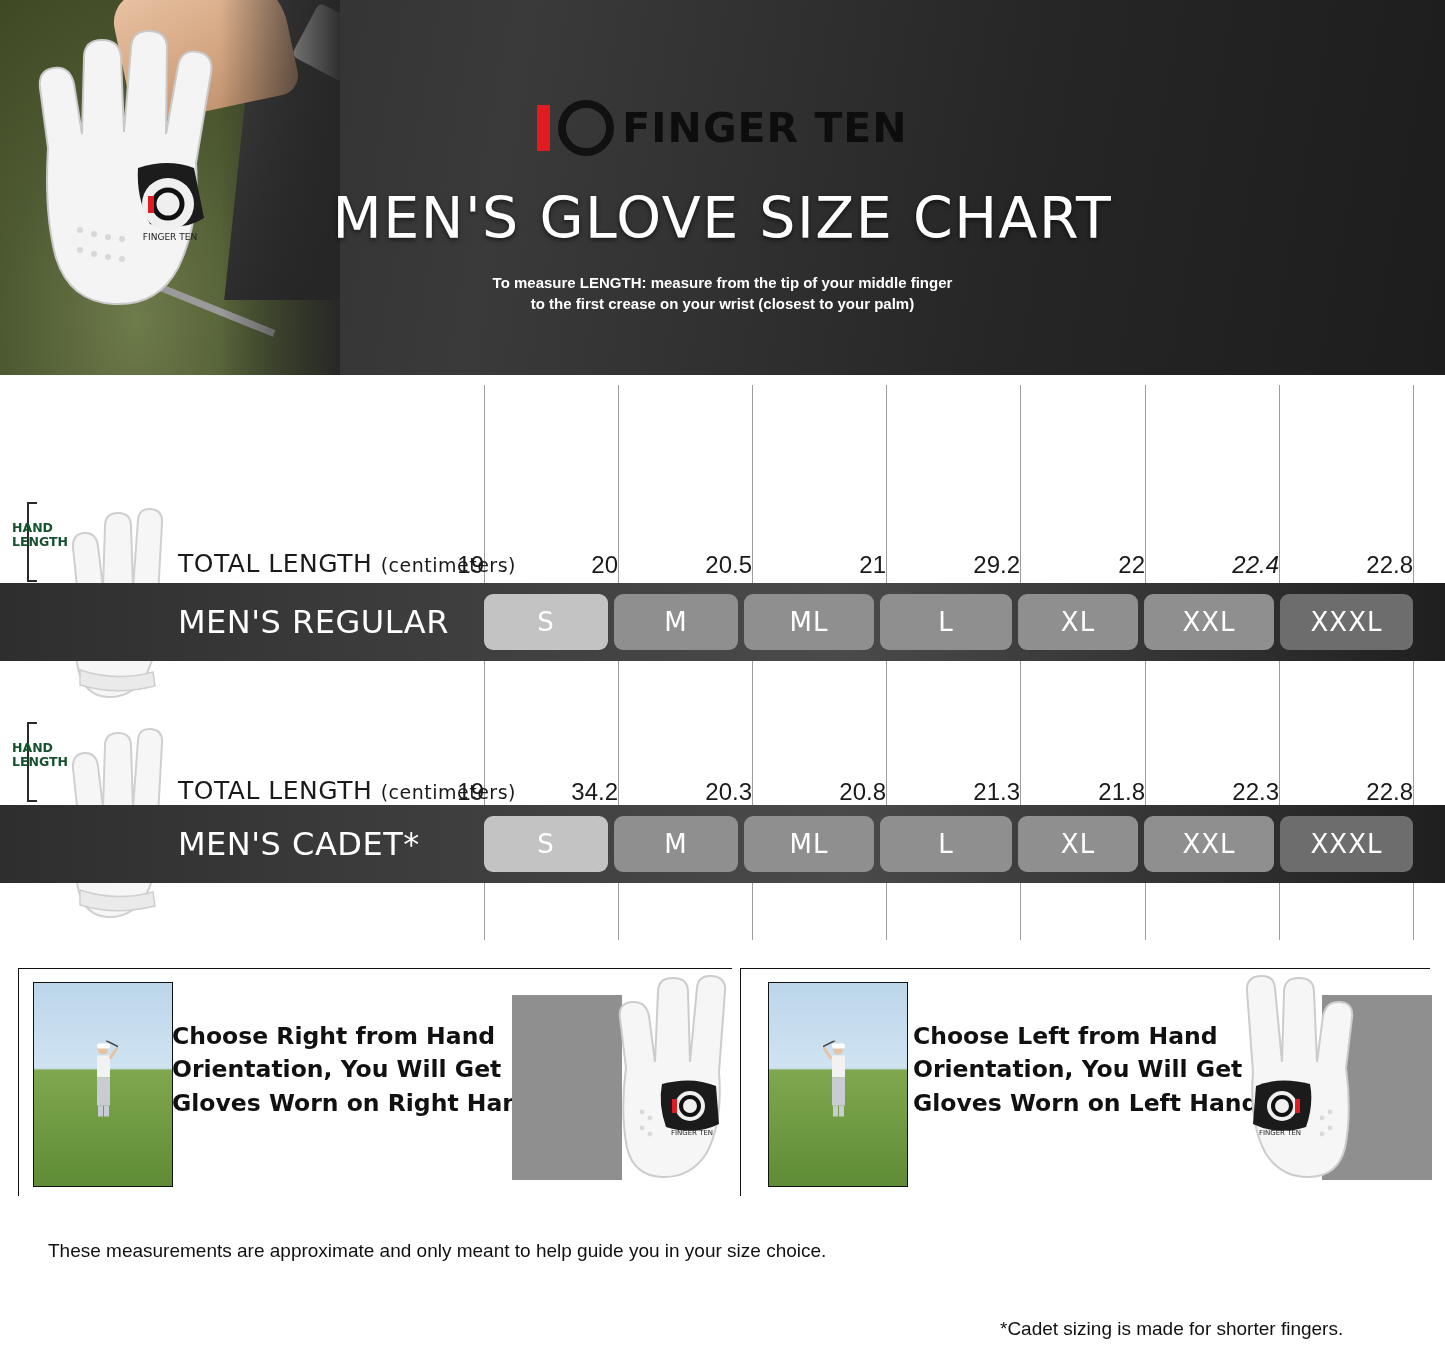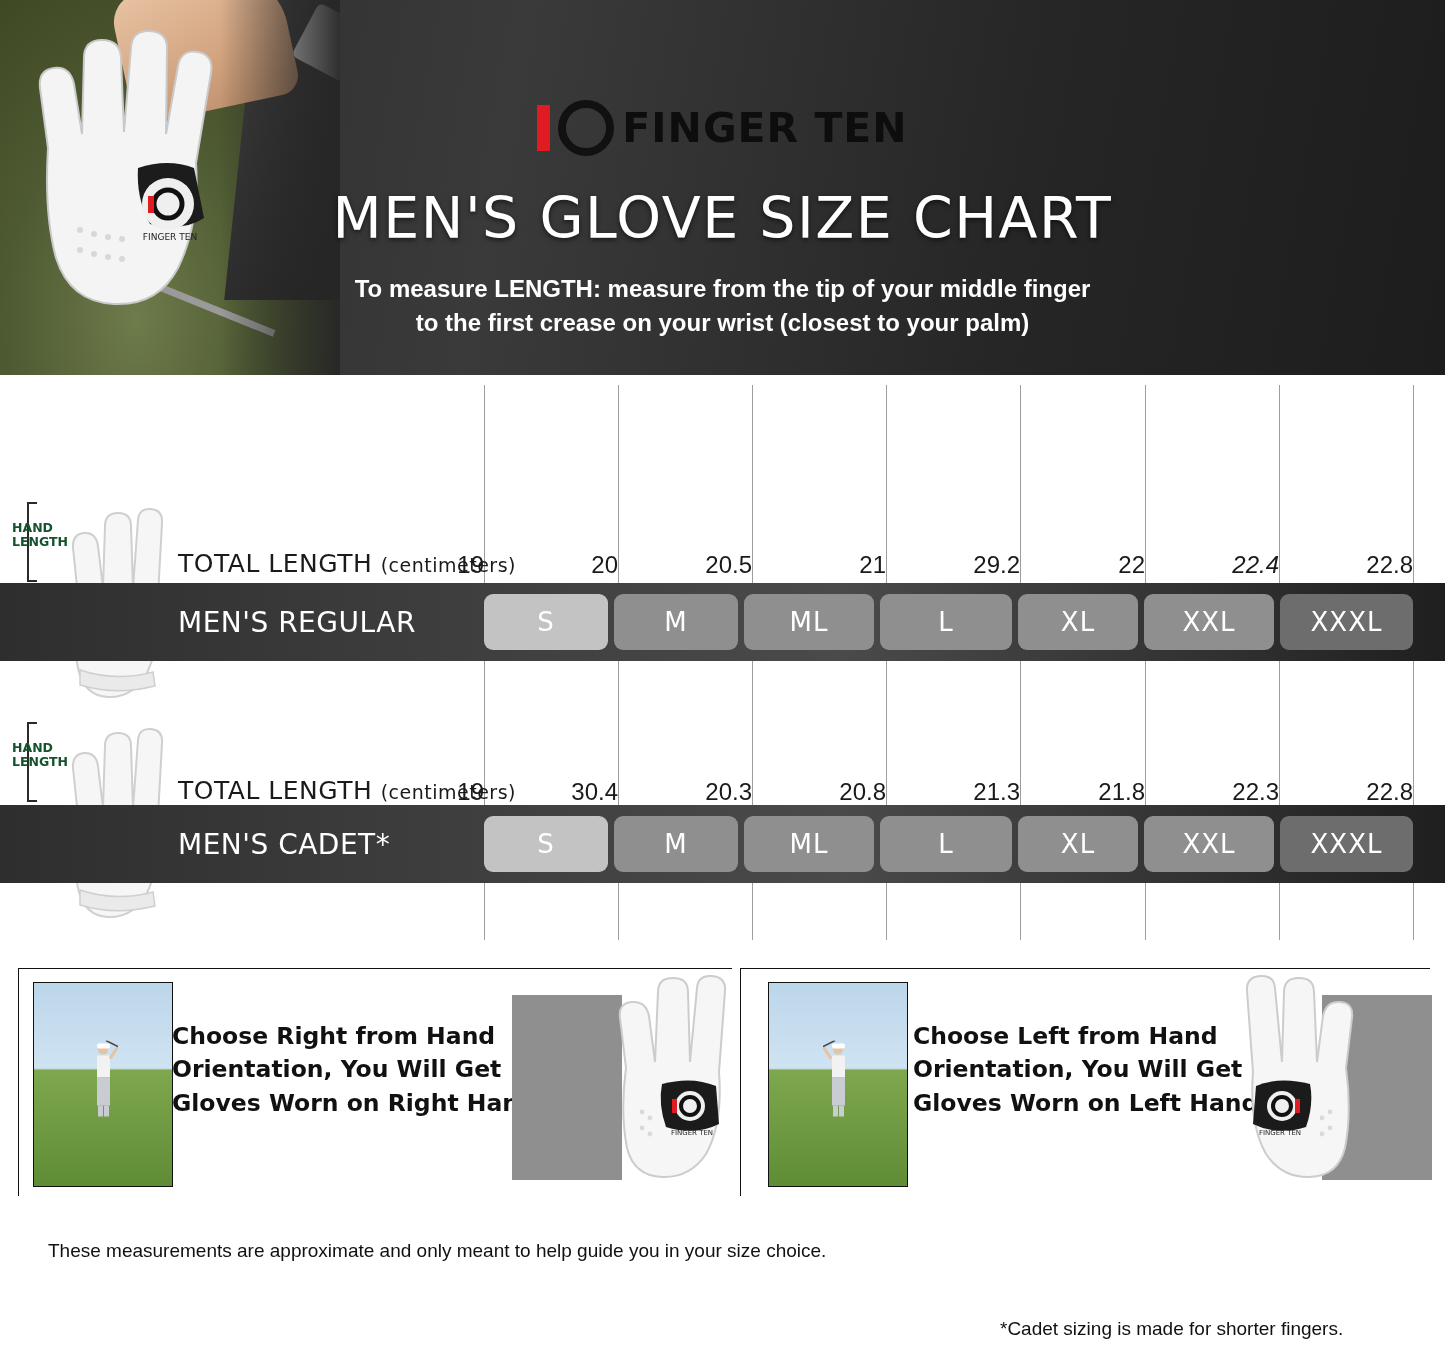--- a/index.html
+++ b/index.html
@@ -84,21 +84,21 @@
     text-align: center;
     color: #ffffff;
     font-size: 57px;
     letter-spacing: 1.5px;
     font-family: "DejaVu Sans", sans-serif;
     text-shadow: 0 2px 5px rgba(0,0,0,.6);
   }
   .subtitle {
     position: absolute; left: 0; right: 0; top: 272px;
     text-align: center; color: #ffffff;
-    font-size: 24px; font-weight: bold; line-height: 1.42;
+    font-size: 15px; font-weight: bold; line-height: 1.42;
   }
 
   
   .chart {
     position: relative;
     width: 1445px;
     height: 585px;
   }
   .vline {
     position: absolute;
@@ -123,21 +123,21 @@
     font-family: "Liberation Sans", sans-serif;
   }
   .size-bar {
     position: absolute;
     left: 0; width: 1445px; height: 78px;
     background: linear-gradient(90deg,#2e2e2e 0%, #3b3b3b 25%, #4a4a4a 58%, #303030 85%, #1f1f1f 100%);
     display: flex; align-items: center;
   }
   .size-bar .bar-title {
     position: absolute; left: 178px;
-    font-size: 28px; color: #ffffff; letter-spacing: .5px;
+    font-size: 32px; color: #ffffff; letter-spacing: .5px;
     font-family: "DejaVu Sans", sans-serif;
   }
   .pill {
     position: absolute;
     height: 56px;
     border-radius: 9px;
     display: flex; align-items: center; justify-content: center;
     color: #ffffff;
     font-size: 26px;
     letter-spacing: 1px;
@@ -308,21 +308,21 @@
     <div>HAND</div>
     <div>LENGTH</div>
   </div>
 
   <div class="row-label" style="left:178px; top:401px;">
     <span>TOTAL LENGTH</span>
     <span class="small">(centimeters)</span>
   </div>
 
   <div class="len-val" style="left:384px; top:403px; width:100px;">19</div>
-  <div class="len-val" style="left:508px; top:403px; width:110px;">30.4</div>
+  <div class="len-val" style="left:508px; top:403px; width:110px;">34.2</div>
   <div class="len-val" style="left:642px; top:403px; width:110px;">20.3</div>
   <div class="len-val" style="left:776px; top:403px; width:110px;">20.8</div>
   <div class="len-val" style="left:910px; top:403px; width:110px;">21.3</div>
   <div class="len-val" style="left:1035px;top:403px; width:110px;">21.8</div>
   <div class="len-val" style="left:1169px;top:403px; width:110px;">22.3</div>
   <div class="len-val" style="left:1303px;top:403px; width:110px;">22.8</div>
 
   <div class="size-bar" style="top:430px;padding-left:28px;">
     <div class="bar-title">MEN'S CADET*</div>
     <div class="pill" style="left:484px; width:124px; background:#c3c3c3;">S</div>

